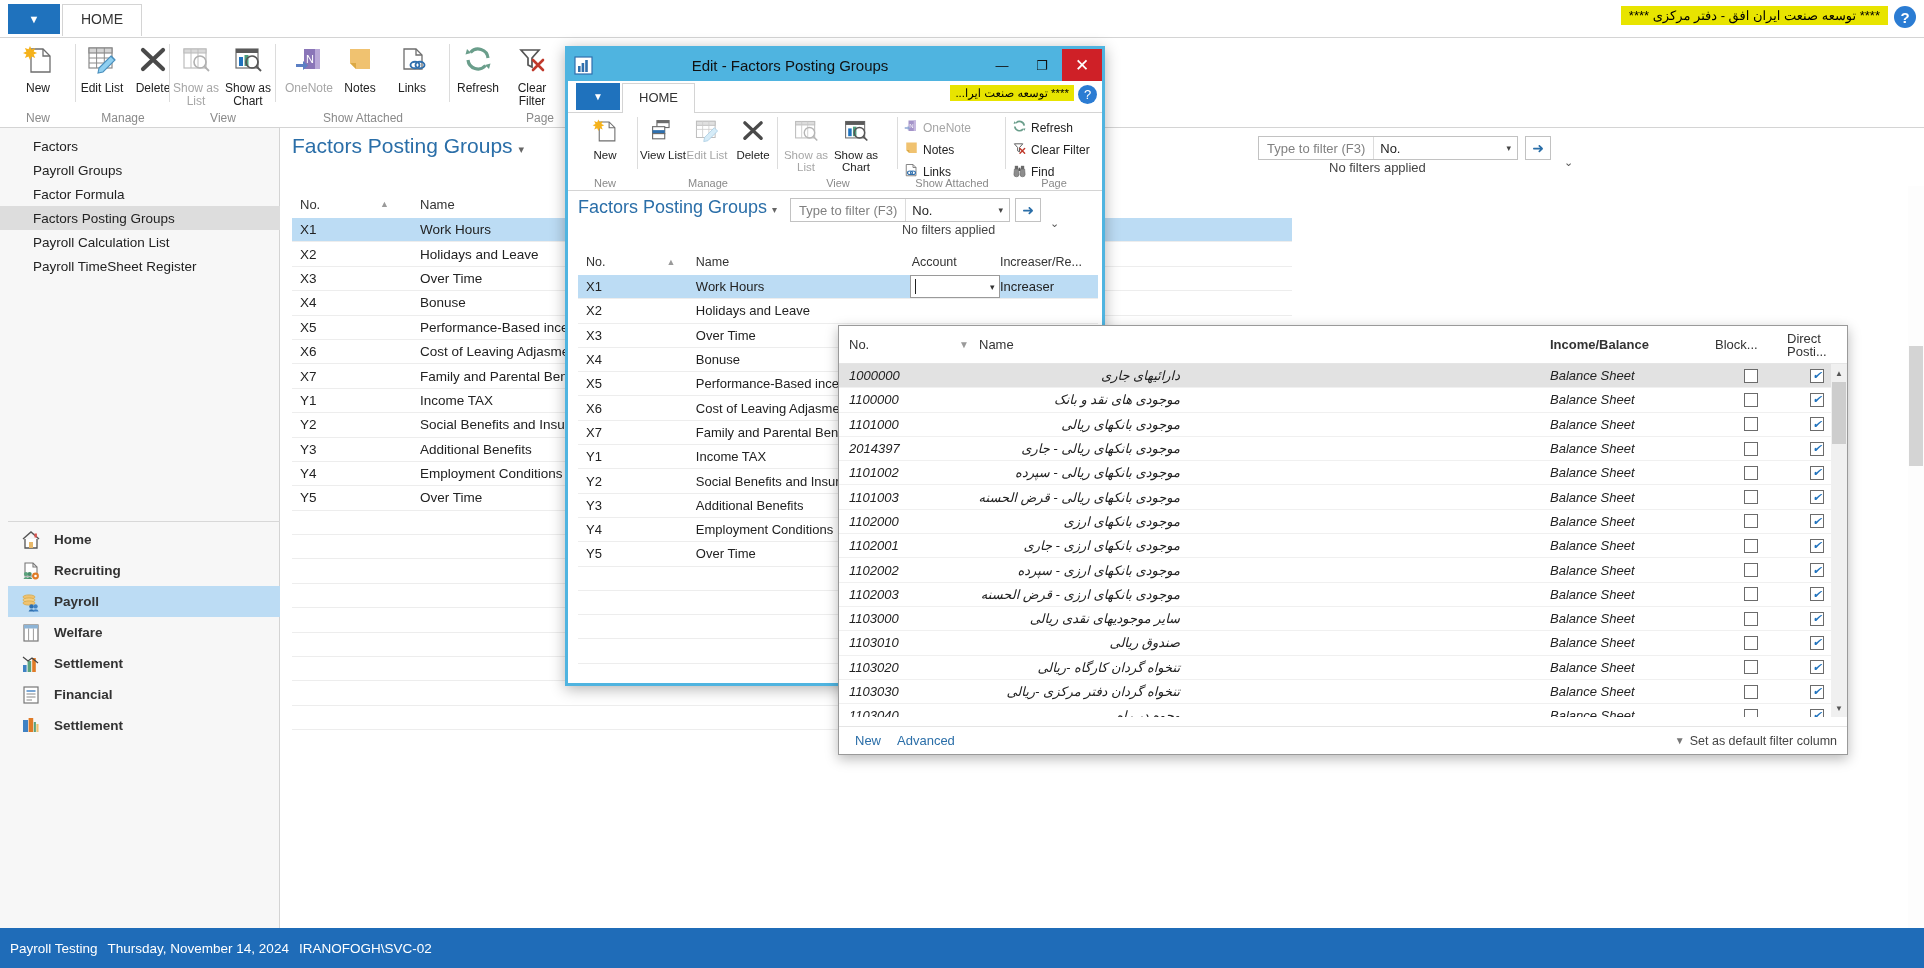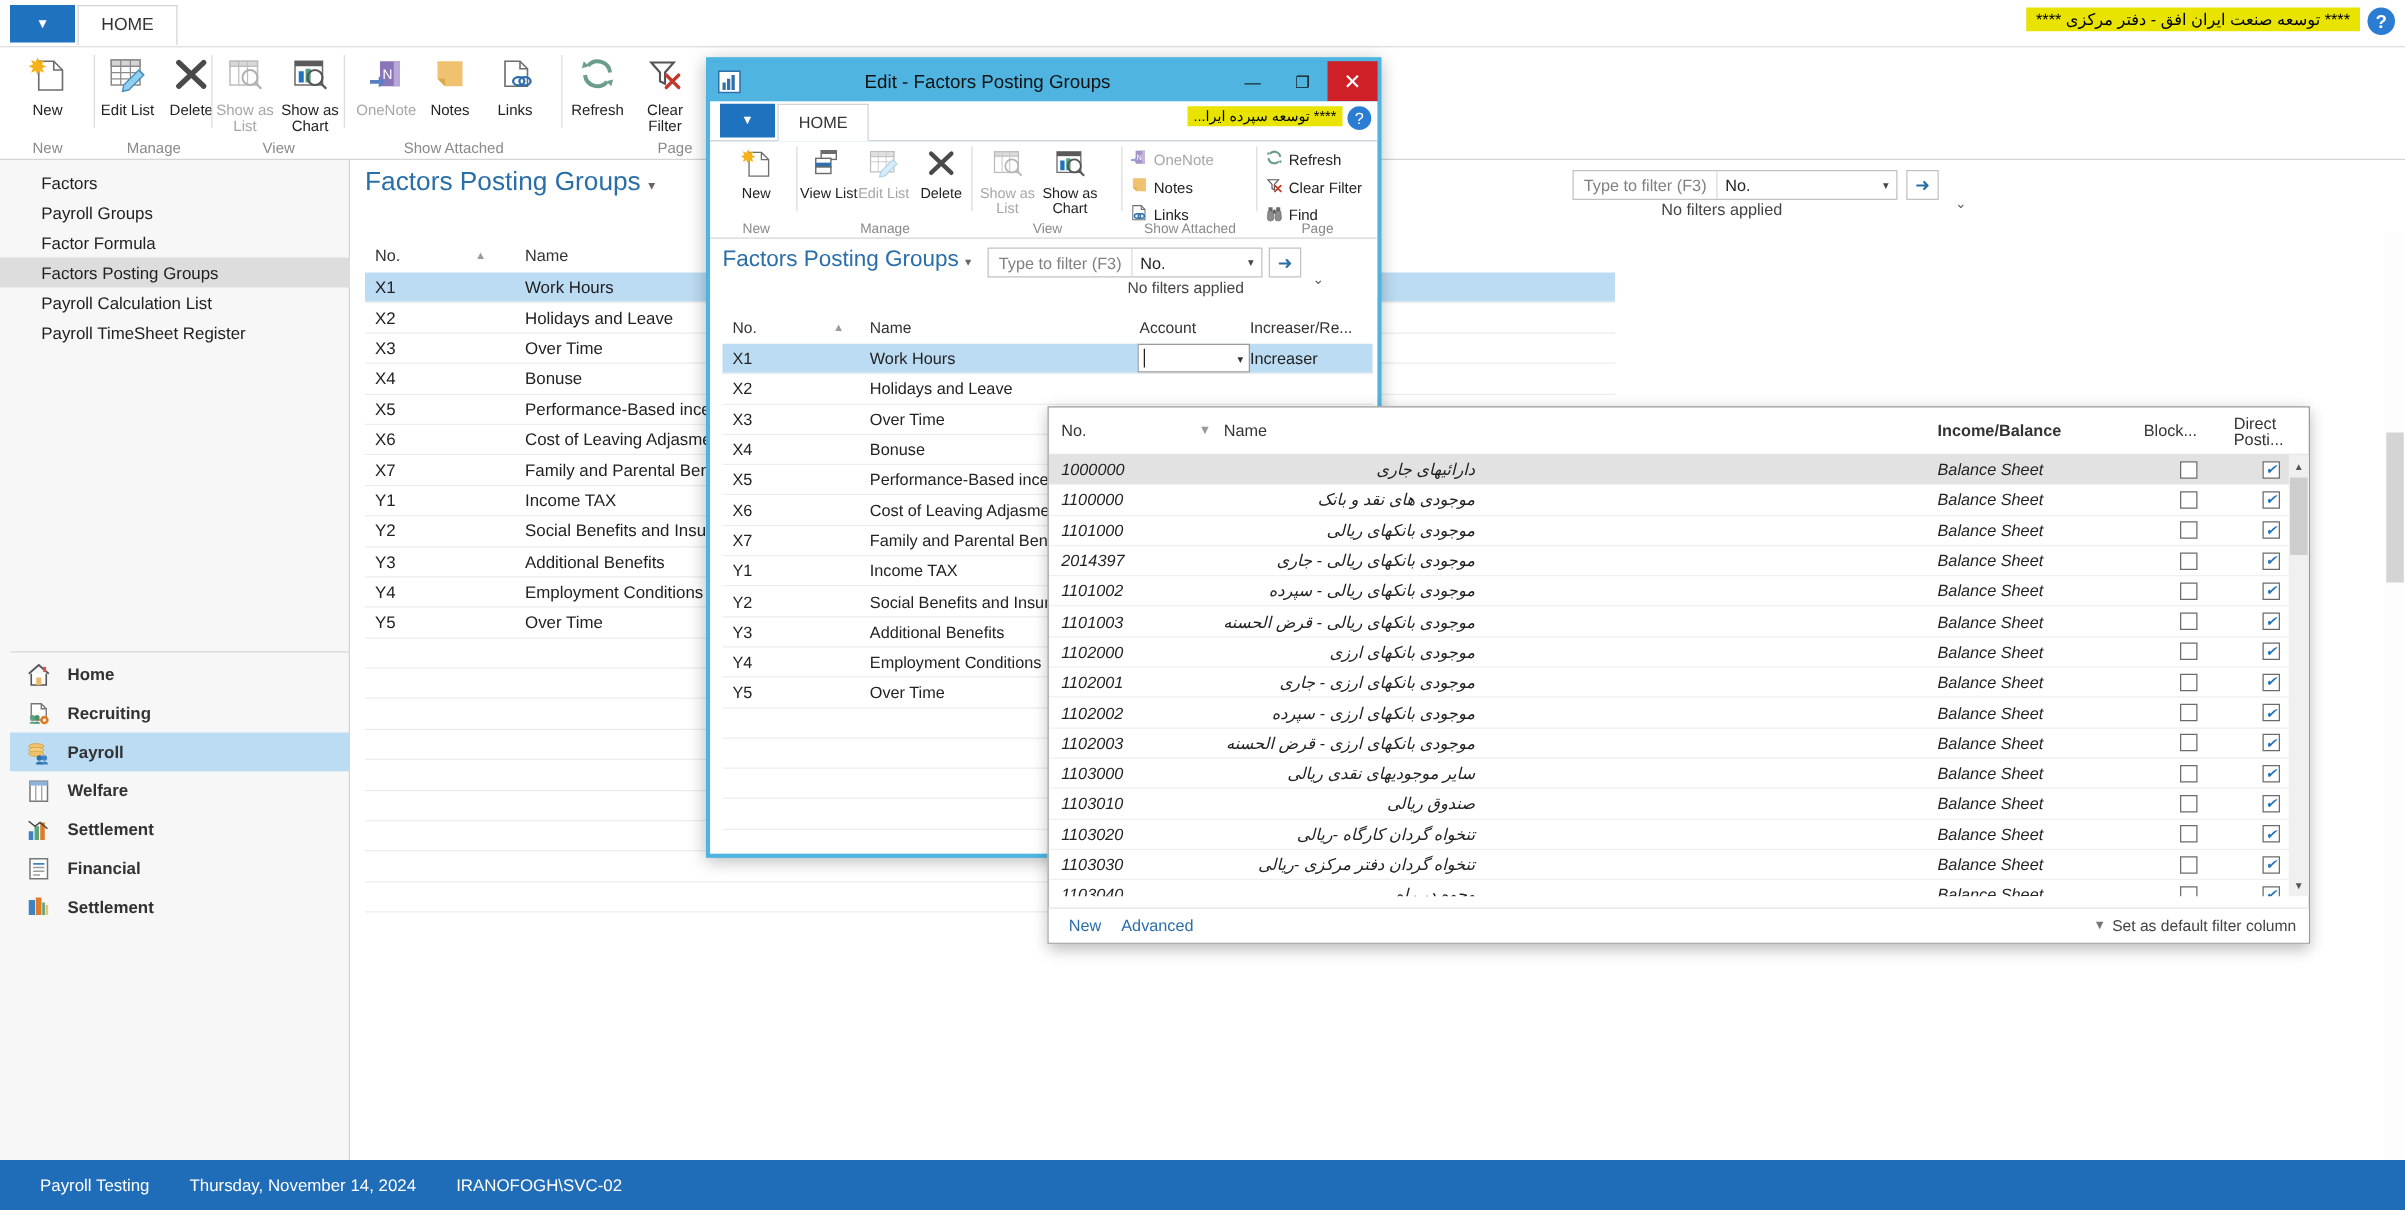--- a/index.html
+++ b/index.html
@@ -108,21 +108,21 @@
     border-bottom: 1px solid #ededed; cursor: pointer;
   }
   .mt-row.sel { background: #bcdcf4; }
   .mt-row .c1 { width: 88px; padding-left: 8px; }
   .mt-row .c2 { flex: 1; }
   .mt-empty { height: 24.4px; border-bottom: 1px solid #ededed; }
 
   
   .modal {
     position: absolute; left: 565px; top: 46px; width: 540px; height: 640px;
-    background: #0ea5e9; border: 3px solid #4fb4e0; box-shadow: 0 3px 14px rgba(0,0,0,0.3);
+    background: #fdba74; border: 3px solid #4fb4e0; box-shadow: 0 3px 14px rgba(0,0,0,0.3);
   }
   .modal-title {
     position: absolute; left: 0; top: 0; width: 534px; height: 32px; background: #4fb4e0;
     display: flex; align-items: center;
   }
   .modal-title .ticon { width: 30px; display: flex; align-items: center; justify-content: center; }
   .modal-title .ttext { flex: 1; text-align: center; font-size: 15px; color: #111; }
   .wbtn { width: 40px; height: 32px; display: flex; align-items: center; justify-content: center; cursor: pointer; color: #111; }
   .wbtn.close { background: #cf2027; color: #fff; font-size: 17px; }
   .modal-tabstrip {
@@ -237,21 +237,21 @@
 
   
   .c-scroll { position: absolute; right: 0; top: 58px; width: 16px; height: 742px; background: #fdfdfd; }
   .c-thumb { position: absolute; left: 1px; top: 160px; width: 14px; height: 120px; background: #d4d4d4; }
 
   
   .statusbar {
     position: absolute; left: 0; bottom: 0; width: 1924px; height: 40px; background: #1f6cb8;
     display: flex; align-items: center; color: #fff; font-size: 13.5px;
   }
-  .statusbar span { margin-left: 32px; }
+  .statusbar span { margin-left: 10px; }
 </style>
 </head>
 <body>
 <div id="root">
 
 <div class="app-tabstrip">
   <div class="app-menu-btn">▼</div>
   <div class="app-home-tab">HOME</div>
   <div class="corp-banner">**** توسعه صنعت ایران افق - دفتر مرکزی ****</div>
   <div class="help-btn">?</div>
@@ -630,21 +630,21 @@
     </div>
     <div class="ttext">Edit - Factors Posting Groups</div>
     <div class="wbtn">—</div>
     <div class="wbtn">❐</div>
     <div class="wbtn close">✕</div>
   </div>
 
   <div class="modal-tabstrip">
     <div class="m-menu-btn">▼</div>
     <div class="m-home-tab">HOME</div>
-    <div class="m-corp">**** توسعه سپرده ایرا...</div>
+    <div class="m-corp">**** توسعه صنعت ایرا...</div>
     <div class="m-help">?</div>
   </div>
 
   <div class="modal-ribbon">
 
     <div class="mgroup" style="left:4px; width:66px;">
       <div class="mbtn" style="left:5px;">
         <div class="ic">
           <svg width="28" height="28" viewBox="0 0 34 34">
             <path d="M10 6 h12 l7 7 v16 h-19 z" fill="#fff" stroke="#6d6d6d" stroke-width="1.3"></path>

